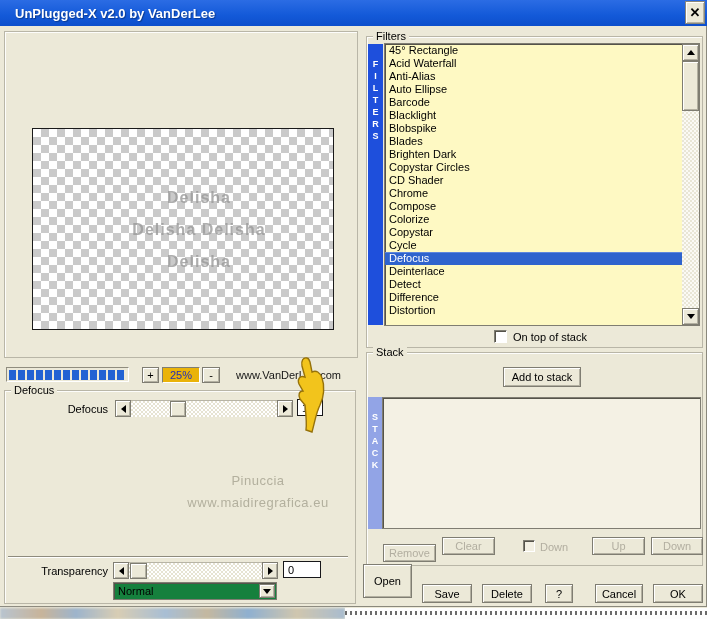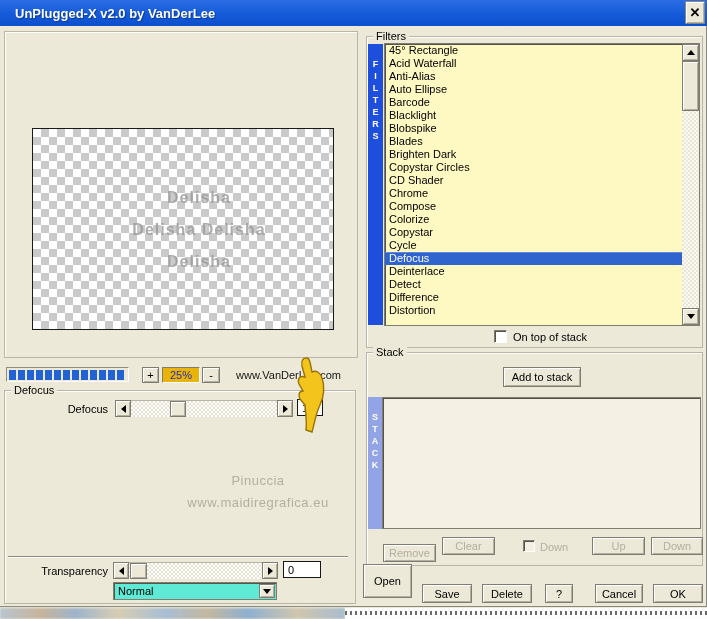--- a/index.html
+++ b/index.html
@@ -158,21 +158,21 @@
         <span class="tri tri-l"></span>
       </button>
     <div class="dither" style="position:absolute; left:129px; top:562px; width:133px; height:17px; border-top:1px solid #b7b4a5;">
       <div class="thumb" style="left:1px; width:17px;"></div>
     </div>
     <button class="btn arrowbtn" style="left:262px; top:562px; width:16px; height:17px;">
         <span class="tri tri-r"></span>
       </button>
     <input class="bfield" style="left: 283px; top: 561px; width: 38px; height: 17px;" value="0">
 
-    <div style="position:absolute; left:113px; top:582px; width:164px; height:18px; background:#5eead4;
+    <div style="position:absolute; left:113px; top:582px; width:164px; height:18px; background:#15803d;
                 border:1px solid #7f7d72; box-shadow:inset 1px 1px 0 #55534a;">
       <span style="position:absolute; left:4px; top:2px;">Normal</span>
       <span class="btn arrowbtn" style="right:1px; top:1px; width:16px; height:14px;">
           <span class="tri tri-d"></span>
         </span>
     </div>
 
     <div class="gb" style="left:366px; top:36px; width:337px; height:312px;">
       <span class="gb-label">Filters</span>
     </div>

